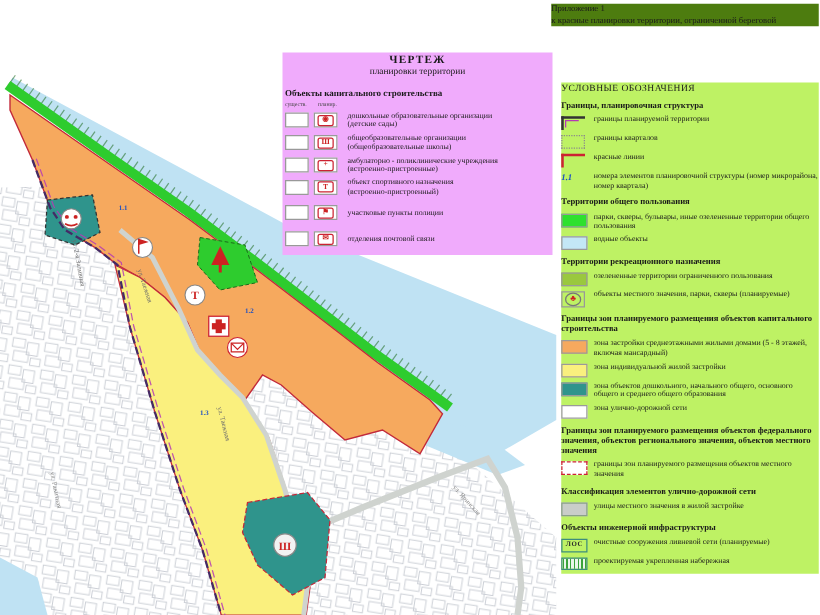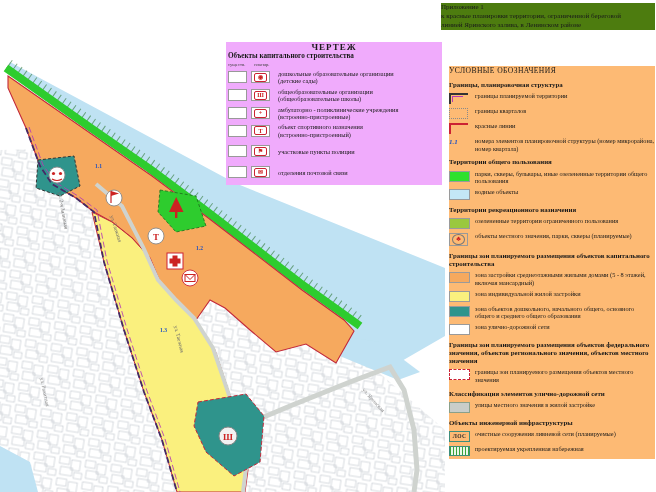--- a/index.html
+++ b/index.html
@@ -15,21 +15,21 @@
   .ll-sub{text-align:center;font-size:7.5px;margin-bottom:10px;}
   .ll-section{font-weight:bold;font-size:7.2px;margin:0 0 2px 2px;}
   .ll-cols{font-size:4.6px;color:#444;margin-left:2px;display:flex;gap:9px;}
   .ll-row{display:flex;align-items:center;margin:3px 0 3px 2px;}
   .ll-boxes{display:flex;gap:4px;width:44px;flex:0 0 44px;}
   .box{width:17px;height:10px;border:0.8px solid #999;background:#fff;display:flex;align-items:center;justify-content:center;}
   .box .inner{width:11px;height:7px;border:0.9px solid #c23;border-radius:2px;color:#c22;
               font-size:6px;line-height:6px;display:flex;align-items:center;justify-content:center;font-weight:bold;}
   .ll-text{font-size:6.3px;line-height:7.4px;margin-left:6px;}
   
-  .right-legend{left:449px;top:66px;width:206px;background:#fdba74;}
+  .right-legend{left:449px;top:66px;width:206px;background:#bef264;}
   .rl-title{font-size:7.6px;letter-spacing:.4px;margin-bottom:4px;}
   .rl-section{font-weight:bold;font-size:6.9px;line-height:8.2px;margin:6px 0 3px 0;}
   .rl-row{display:flex;align-items:flex-start;margin:3px 0;}
   .rl-ico{flex:0 0 22px;margin-top:1px;display:flex;justify-content:flex-start;}
   .rl-text{font-size:6.3px;line-height:7.6px;margin-left:4px;}
   .swatch{width:19px;height:9px;border:0.6px solid #9a9a9a;}
   .sw-green{background:#2ee12e;}
   .sw-water{background:#c3e7f6;}
   .sw-olive{background:#9ac83e;}
   .sw-orange{background:#f6a95e;}
@@ -129,25 +129,25 @@
   <text x="58" y="192" font-size="5.5" fill="#6b6b6b" transform="rotate(80 58 192)">ул. 2-я Заливная</text>
   <text x="110" y="216" font-size="5.5" fill="#6b6b6b" transform="rotate(72 110 216)">ул. Таежная</text>
   <text x="174" y="326" font-size="5.5" fill="#6b6b6b" transform="rotate(76 174 326)">ул. Таежная</text>
   <text x="40" y="378" font-size="5.5" fill="#8a8a8a" transform="rotate(78 40 378)">ул. Ракитная</text>
   <text x="362" y="390" font-size="5.5" fill="#8a8a8a" transform="rotate(48 362 390)">ул. Яринская</text>
 </svg>
 
 <div class="abs header-note">
   <div>Приложение 1</div>
   <div>к красные планировки территории, ограниченной береговой</div>
-  <div>линией Яринского залива, в Ленинском районе</div>
 </div>
 
 <div class="abs left-legend">
   <div class="ll-title">ЧЕРТЕЖ</div>
+  <div class="ll-sub">планировки территории</div>
   <div class="ll-section">Объекты капитального строительства</div>
   <div class="ll-cols">
     <span>существ.</span>
     <span>планир.</span>
   </div>
 
   <div class="ll-row">
     <span class="ll-boxes">
         <span class="box"></span>
       <span class="box">

